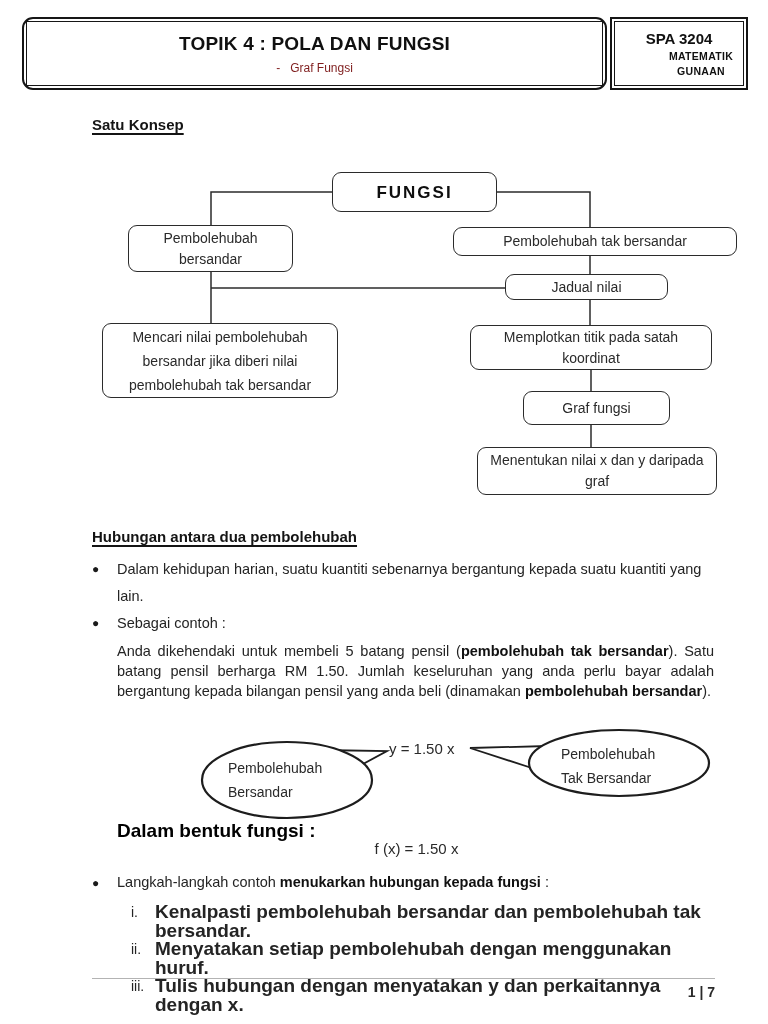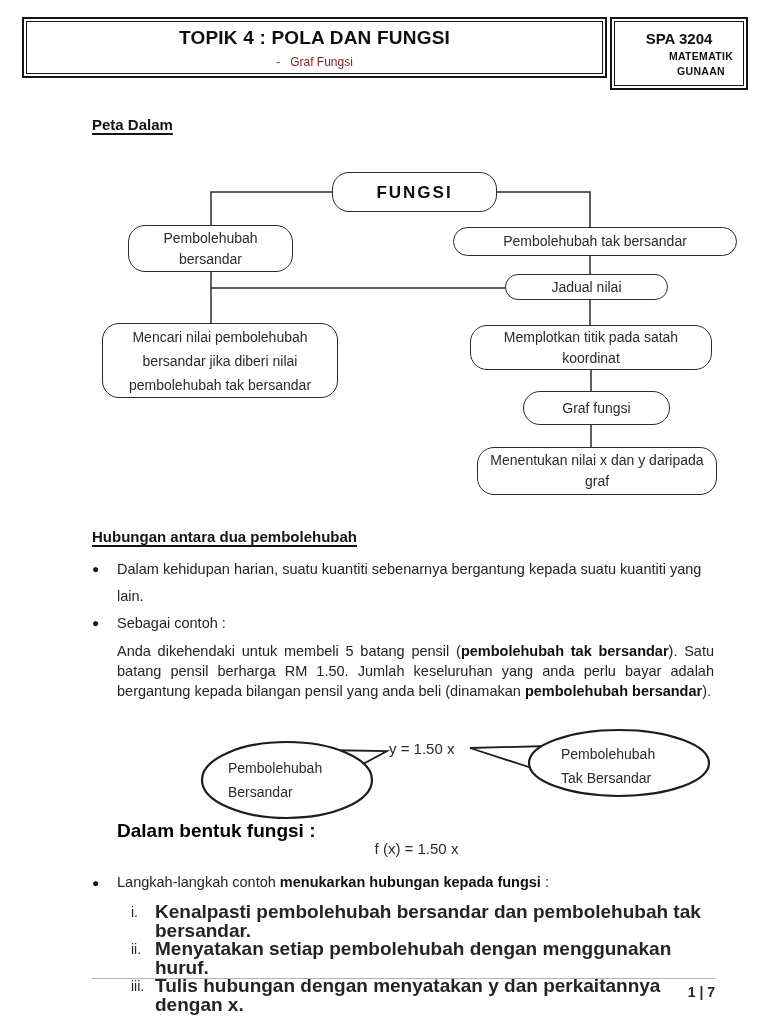--- a/index.html
+++ b/index.html
@@ -14,21 +14,21 @@
   .hcell-inner{position:absolute;inset:2px;border:1px solid #161616;display:flex;flex-direction:column;
     align-items:center;justify-content:center;text-align:center;}
   .title1{font-size:19px;font-weight:bold;color:#101010;letter-spacing:.2px;}
   .title2{font-size:12px;font-weight:normal;color:#7f1d1d;white-space:pre;margin-top:6px;}
   .code1{font-size:15px;font-weight:bold;color:#101010;}
   .code2{font-size:10.5px;font-weight:bold;color:#101010;margin-top:3px;letter-spacing:.3px;margin-left:44px;}
   
   .heading{font-size:15px;font-weight:bold;color:#141414;text-decoration:underline;
     text-underline-offset:3px;text-decoration-thickness:1.5px;}
   
-  .fbox{position:absolute;background:#fff;border:1.6px solid #2b2b2b;border-radius:17px;
+  .fbox{position:absolute;background:#fff;border:1.6px solid #2b2b2b;border-radius:9px;
     display:flex;align-items:center;justify-content:center;text-align:center;
     font-size:14px;color:#2a2a2a;line-height:21px;box-sizing:border-box;padding:1px 4px;}
   .fbox.root{font-size:17px;font-weight:bold;letter-spacing:2px;color:#0e0e0e;}
   
   .bullet-row{position:absolute;display:flex;}
   .bullet-dot{width:25px;font-size:12px;line-height:27px;color:#1a1a1a;flex:0 0 25px;}
   .bullet-text{font-size:14.5px;line-height:27px;color:#242424;width:597px;}
   .para{font-size:14.5px;line-height:20px;color:#242424;text-align:justify;}
   .para b,.bullet-text b{color:#101010;}
   .plaintext{font-size:19px;color:#000000;font-weight:bold;}
@@ -38,35 +38,35 @@
   .rlist-num{flex:0 0 24px;font-size:14px;line-height:18.5px;color:#242424;}
   .rlist-text{font-size:19px;line-height:18.5px;color:#242424;font-weight:bold;}
   .footer-rule{position:absolute;height:1px;background:#b3b3b3;}
   .pagenum{font-size:14px;font-weight:bold;color:#2a2a2a;text-align:right;}
 </style>
 </head>
 <body>
 
 <div id="page">
 
-  <div class="hcell" style="left:22px;top:17px;width:585px;height:61px;">
+  <div class="hcell" style="left:22px;top:17px;width:585px;height:73px;border-radius:11px;">
     <div class="hcell-inner">
       <div class="title1">TOPIK 4 : POLA DAN FUNGSI</div>
       <div class="title2">-   Graf Fungsi</div>
     </div>
   </div>
   <div class="hcell" style="left:610px;top:17px;width:138px;height:73px;">
     <div class="hcell-inner">
       <div class="code1">SPA 3204</div>
       <div class="code2">MATEMATIK</div>
       <div class="code2">GUNAAN</div>
     </div>
   </div>
 
-  <div class="abs heading" style="left:92px;top:116px;">Peta Dalam</div>
+  <div class="abs heading" style="left:92px;top:116px;">Satu Konsep</div>
 
   <svg class="abs" style="left:0;top:0;" width="768" height="1024" viewBox="0 0 768 1024">
     <g stroke="#2b2b2b" stroke-width="1.5" fill="none">
 
       <polyline points="332,192 211,192 211,225"></polyline>
 
       <polyline points="497,192 590,192 590,227"></polyline>
 
       <line x1="211" y1="272" x2="211" y2="323"></line>
 

